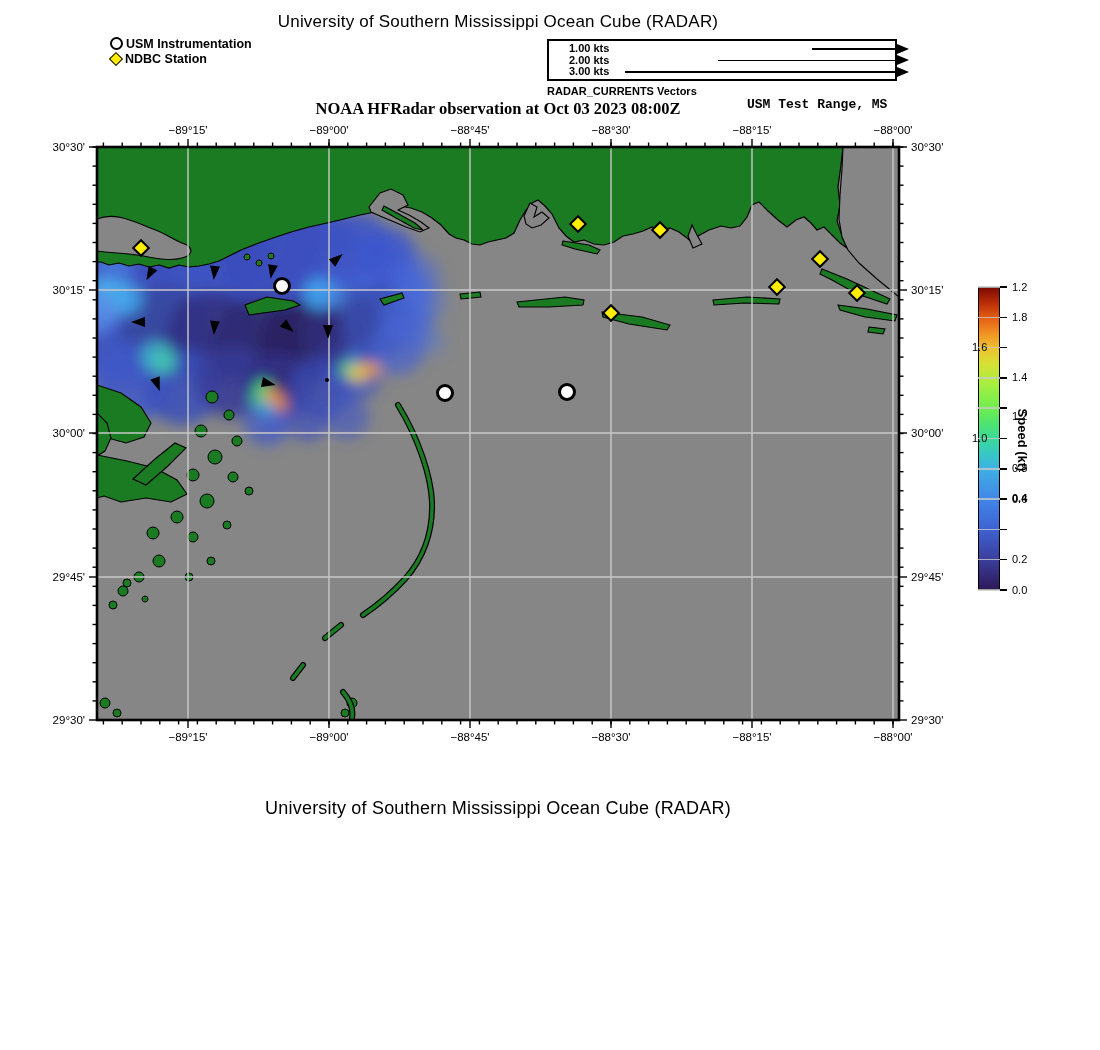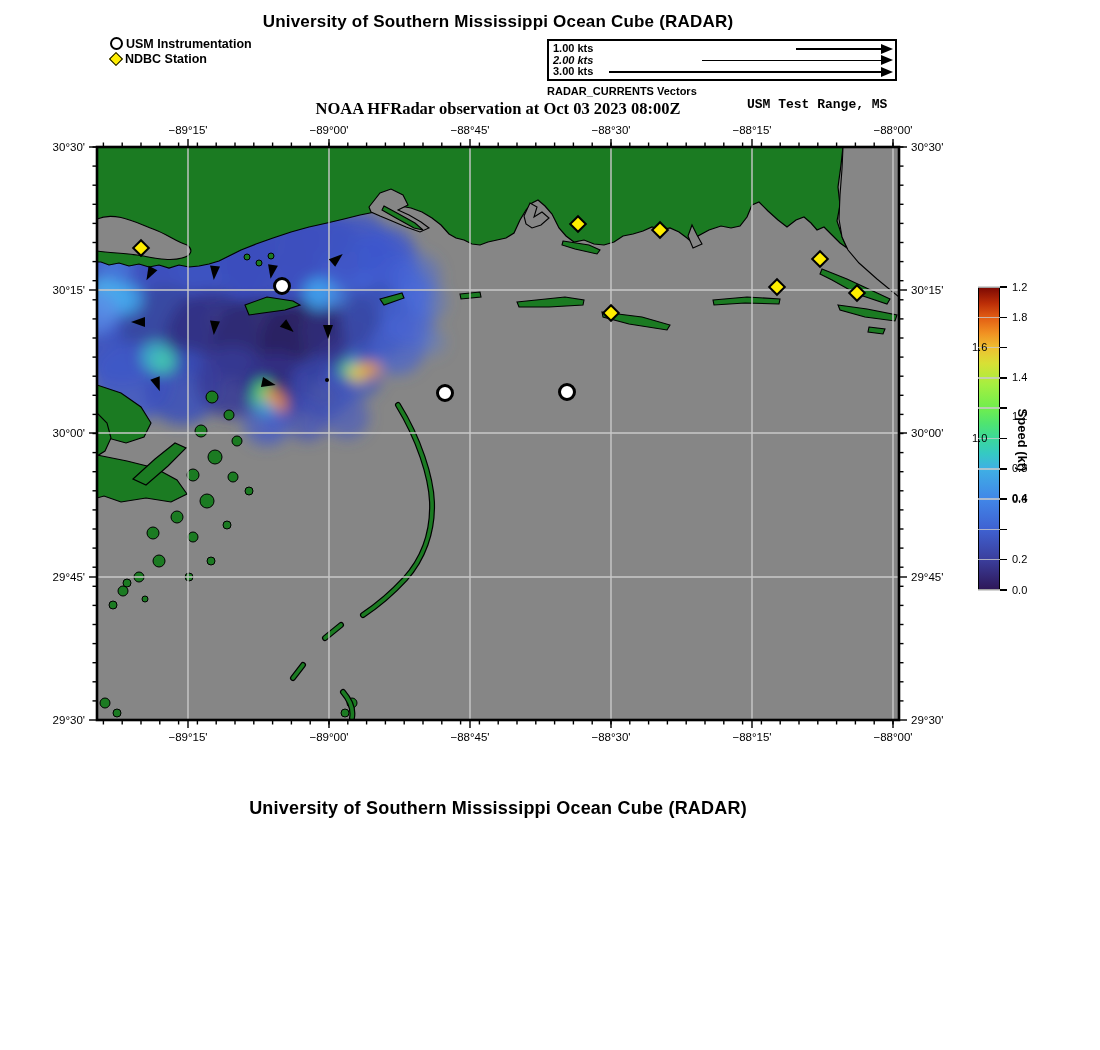--- a/index.html
+++ b/index.html
@@ -1,27 +1,27 @@
 <!DOCTYPE html>
 <html><head>
 <meta charset="utf-8">
 <style>
   html,body{margin:0;padding:0;background:#ffffff;}
   body{width:1100px;height:1050px;position:relative;font-family:"Liberation Sans",sans-serif;color:#000;overflow:hidden;}
   .abs{position:absolute;}
-  .title{font-weight:bold;font-size:17px;text-align:center;letter-spacing:0.2px;}
+  .title{font-weight:normal;font-size:17px;text-align:center;letter-spacing:0.2px;}
   #title-top{left:97px;top:12px;width:802px;}
   #title-bottom{left:97px;top:798px;width:802px;font-size:18px;}
   #legend{left:110px;top:36px;}
   .legend-row{display:flex;align-items:center;height:15px;}
   .legend-label{font-weight:bold;font-size:12.5px;margin-left:3px;}
   .lg-circle{width:9px;height:9px;border:2px solid #000;border-radius:50%;background:#fff;}
   .lg-diamond{width:8px;height:8px;border:1.6px solid #000;background:#ffee00;transform:rotate(45deg);margin:0 1px;}
   #scalebox{left:547px;top:39px;width:350px;height:42px;border:2px solid #000;box-sizing:border-box;background:#fff;}
-  .scale-row{position:absolute;left:0;width:100%;height:11px;text-align:right;}
+  .scale-row{position:absolute;left:16px;width:100%;height:11px;text-align:right;}
   .scale-label{position:absolute;left:4px;top:0;font-weight:bold;font-size:11px;line-height:11px;}
   .scale-line{position:absolute;height:1.5px;background:#000;top:5px;}
   .scale-arrow{position:absolute;width:0;height:0;border-left:12px solid #000;border-top:5px solid transparent;border-bottom:5px solid transparent;top:0.5px;}
   #scale-caption{left:547px;top:85px;font-weight:bold;font-size:11px;}
   #subtitle{left:97px;top:99px;width:802px;text-align:center;font-family:Liberation Serif, serif;font-weight:bold;font-size:16.5px;}
   #region-label{left:747px;top:97px;width:175px;font-family:Liberation Mono, monospace;font-weight:bold;font-size:13px;}
   #map-svg{left:45px;top:117px;}
   #colorbar{left:978px;top:287px;width:22px;height:303px;border:1.5px solid #000;box-sizing:border-box;}
   .cb-tick{position:absolute;width:7px;height:1.5px;background:#000;}
   .cb-grayline{position:absolute;width:22px;height:1.5px;background:#c9c9c9;opacity:.8;}
@@ -43,21 +43,21 @@
     <span class="legend-label">NDBC Station</span>
   </div>
 </div>
 
 <div class="abs" id="scalebox">
     <div class="scale-row" style="top: 2px;">
       <span class="scale-label">1.00 kts</span>
       <span class="scale-line" style="left: 247px; width: 85px;"></span>
       <span class="scale-arrow" style="left: 332px;"></span>
     </div>
-    <div class="scale-row" style="top: 13.5px; font-style: italic;">
+    <div class="scale-row" style="top: 13.5px;">
       <span class="scale-label">2.00 kts</span>
       <span class="scale-line" style="left: 153px; width: 179px;"></span>
       <span class="scale-arrow" style="left: 332px;"></span>
     </div>
     <div class="scale-row" style="top: 25px;">
       <span class="scale-label">3.00 kts</span>
       <span class="scale-line" style="left: 60px; width: 272px;"></span>
       <span class="scale-arrow" style="left: 332px;"></span>
     </div>
   </div>

